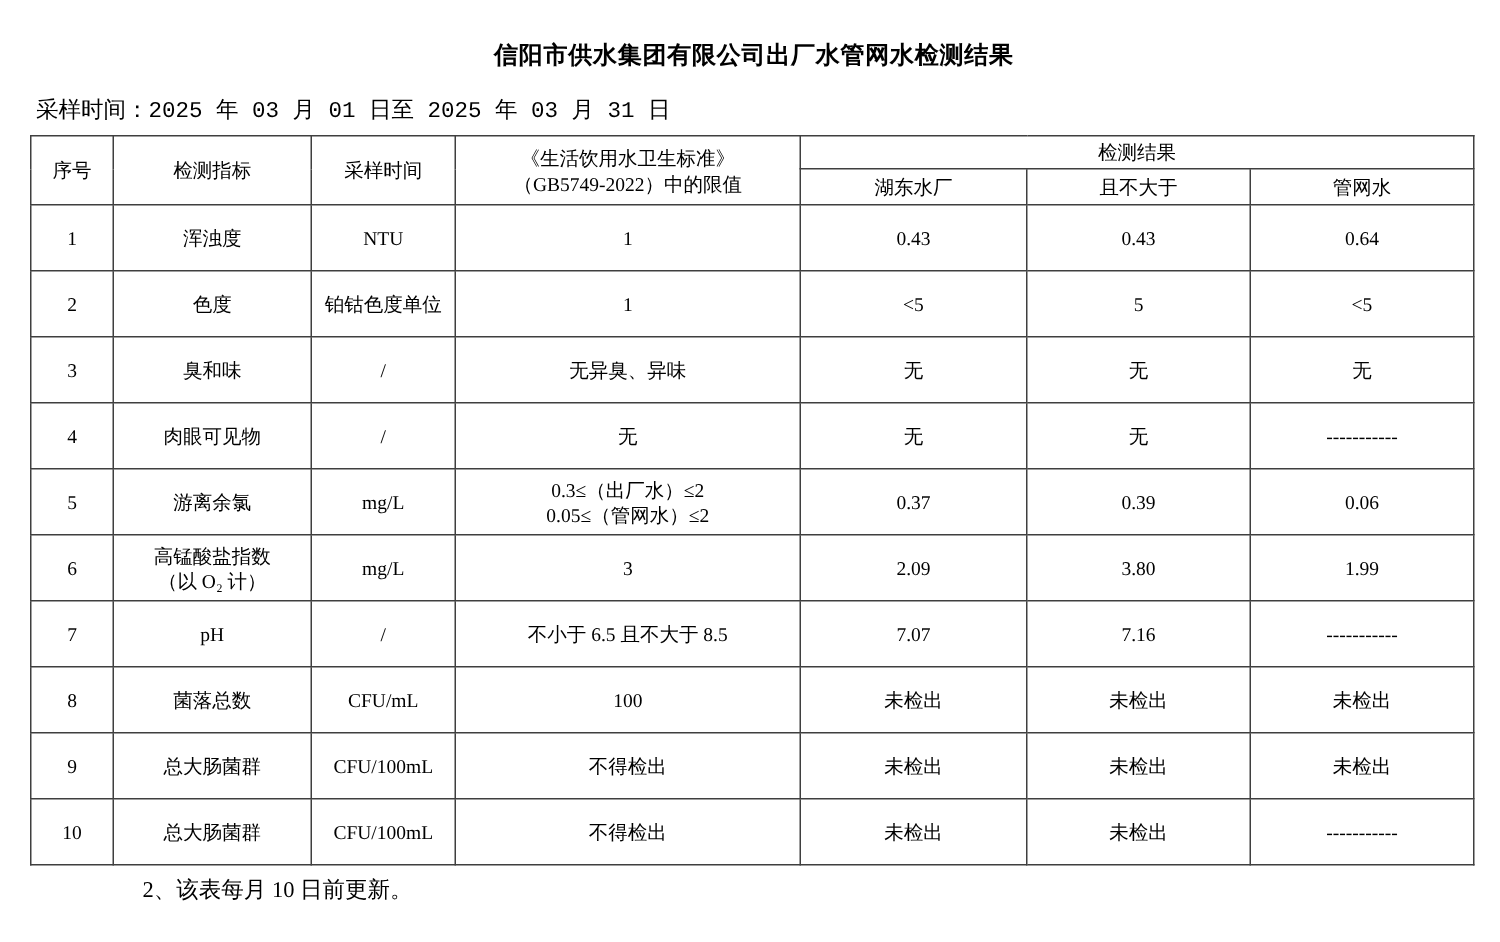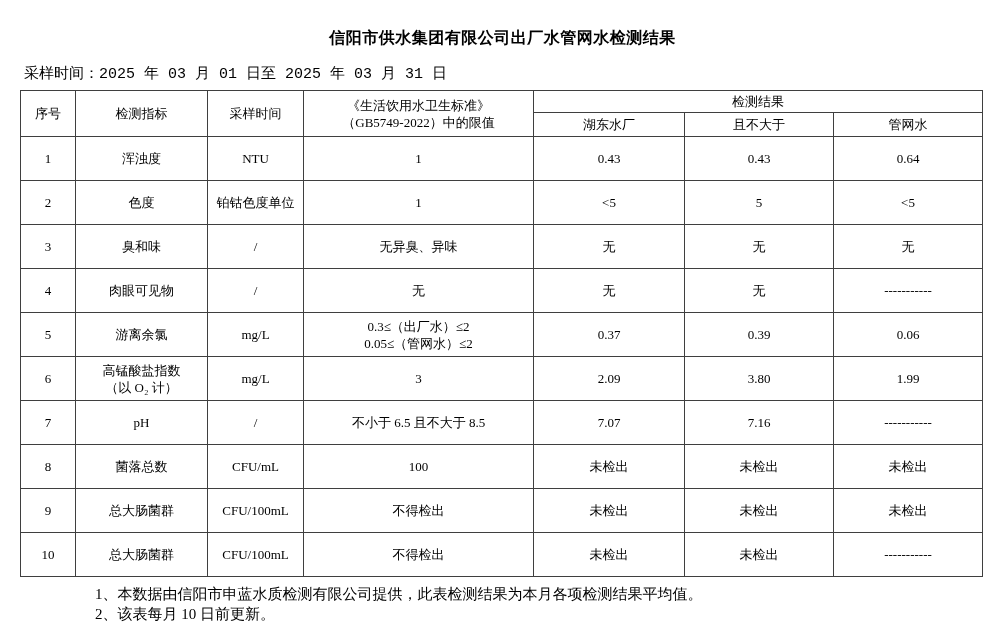--- a/index.html
+++ b/index.html
@@ -181,16 +181,15 @@
           <td>CFU/100mL</td>
           <td class="multiline">不得检出</td>
           <td>未检出</td>
           <td>未检出</td>
           <td>-----------</td>
         </tr>
       </tbody>
   </table>
 
   <div class="notes">
-    <div>1、本数据由信阳市申蓝水质检测有限公司提供，此表检测结果为本月各项检测结果平均值。</div>
     <div>2、该表每月 10 日前更新。</div>
   </div>
 </div>
 
 </body></html>

